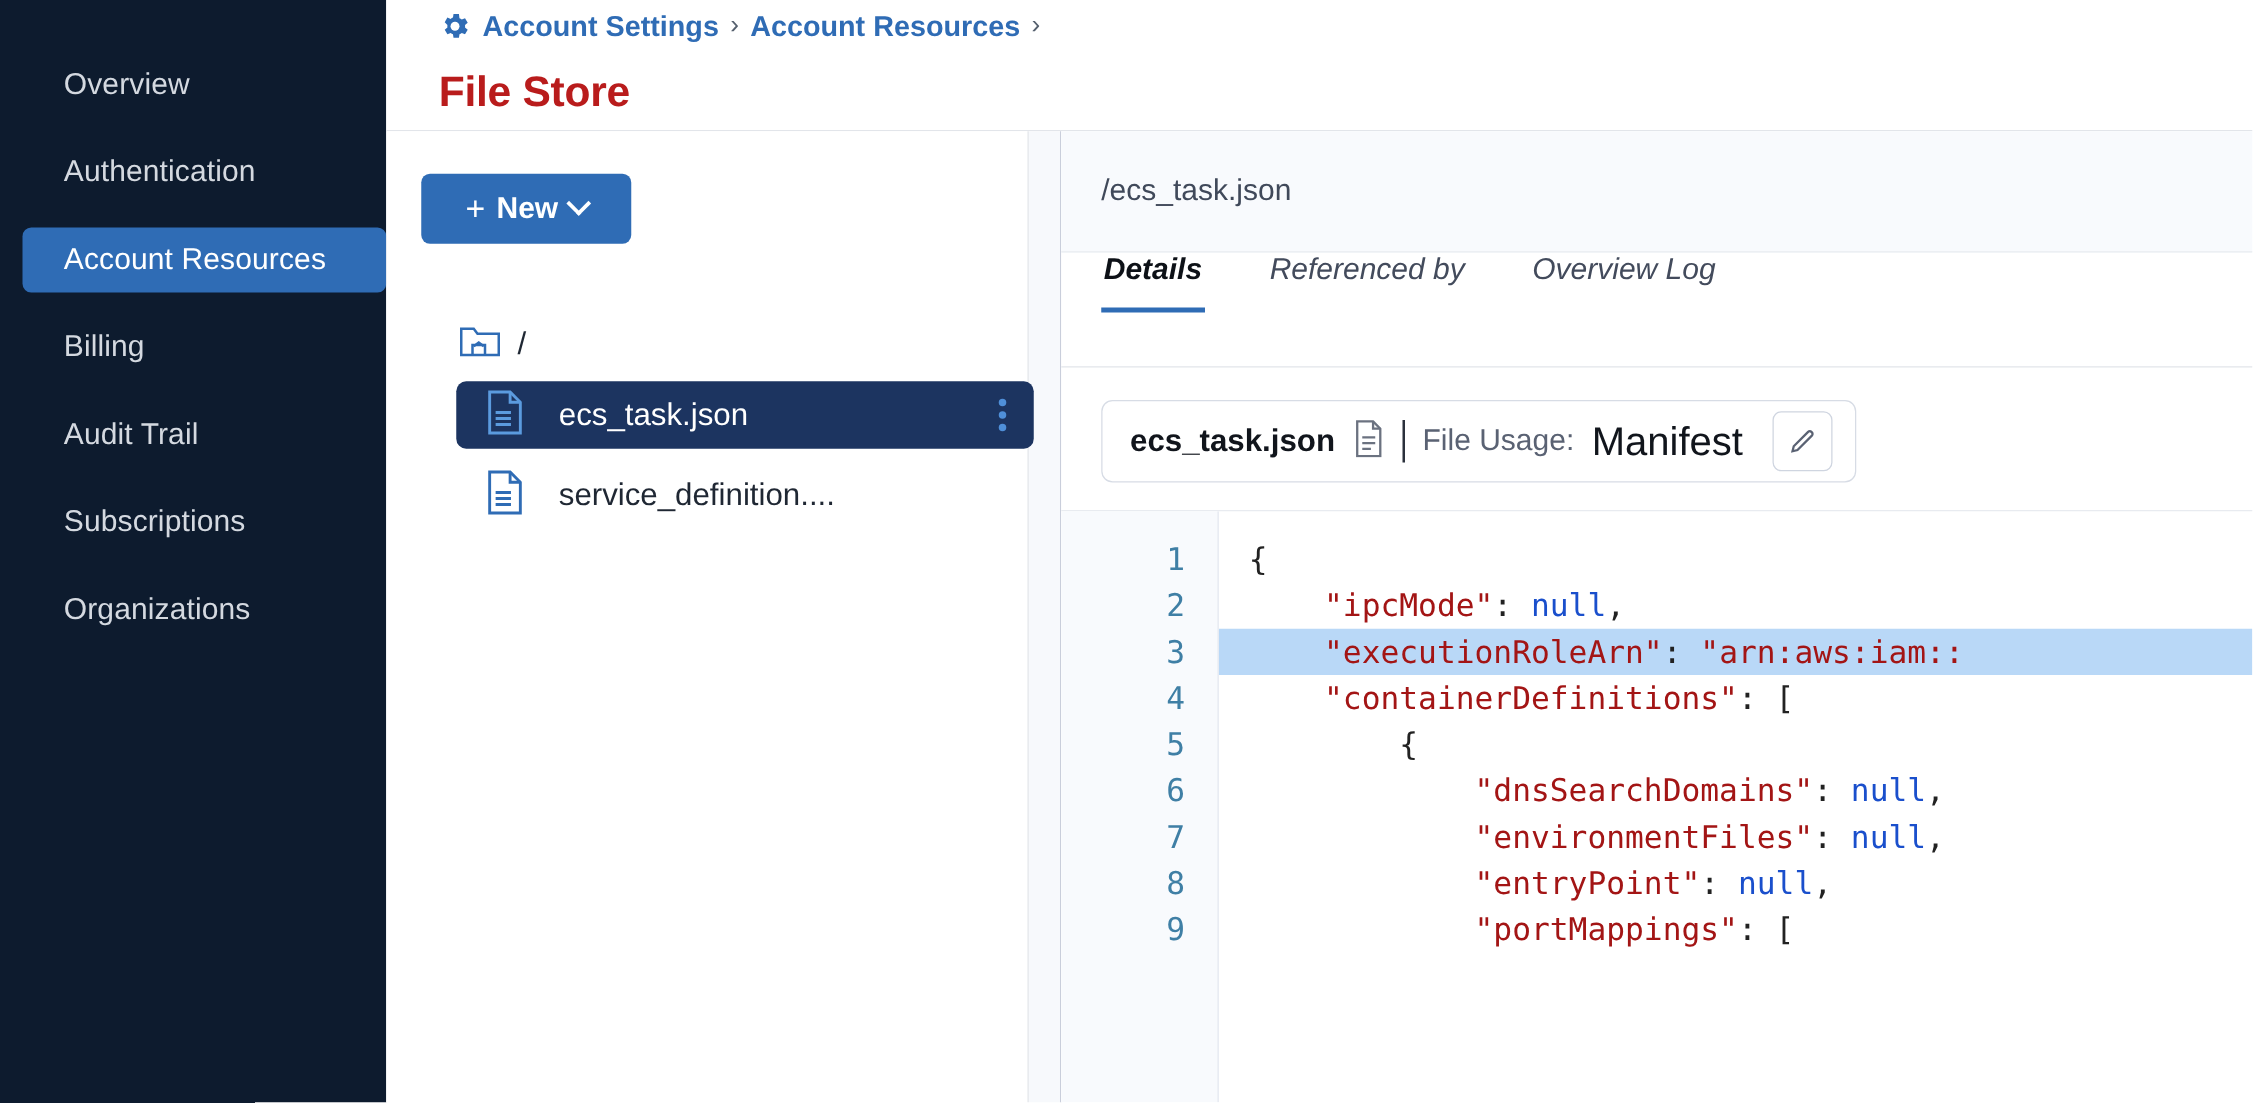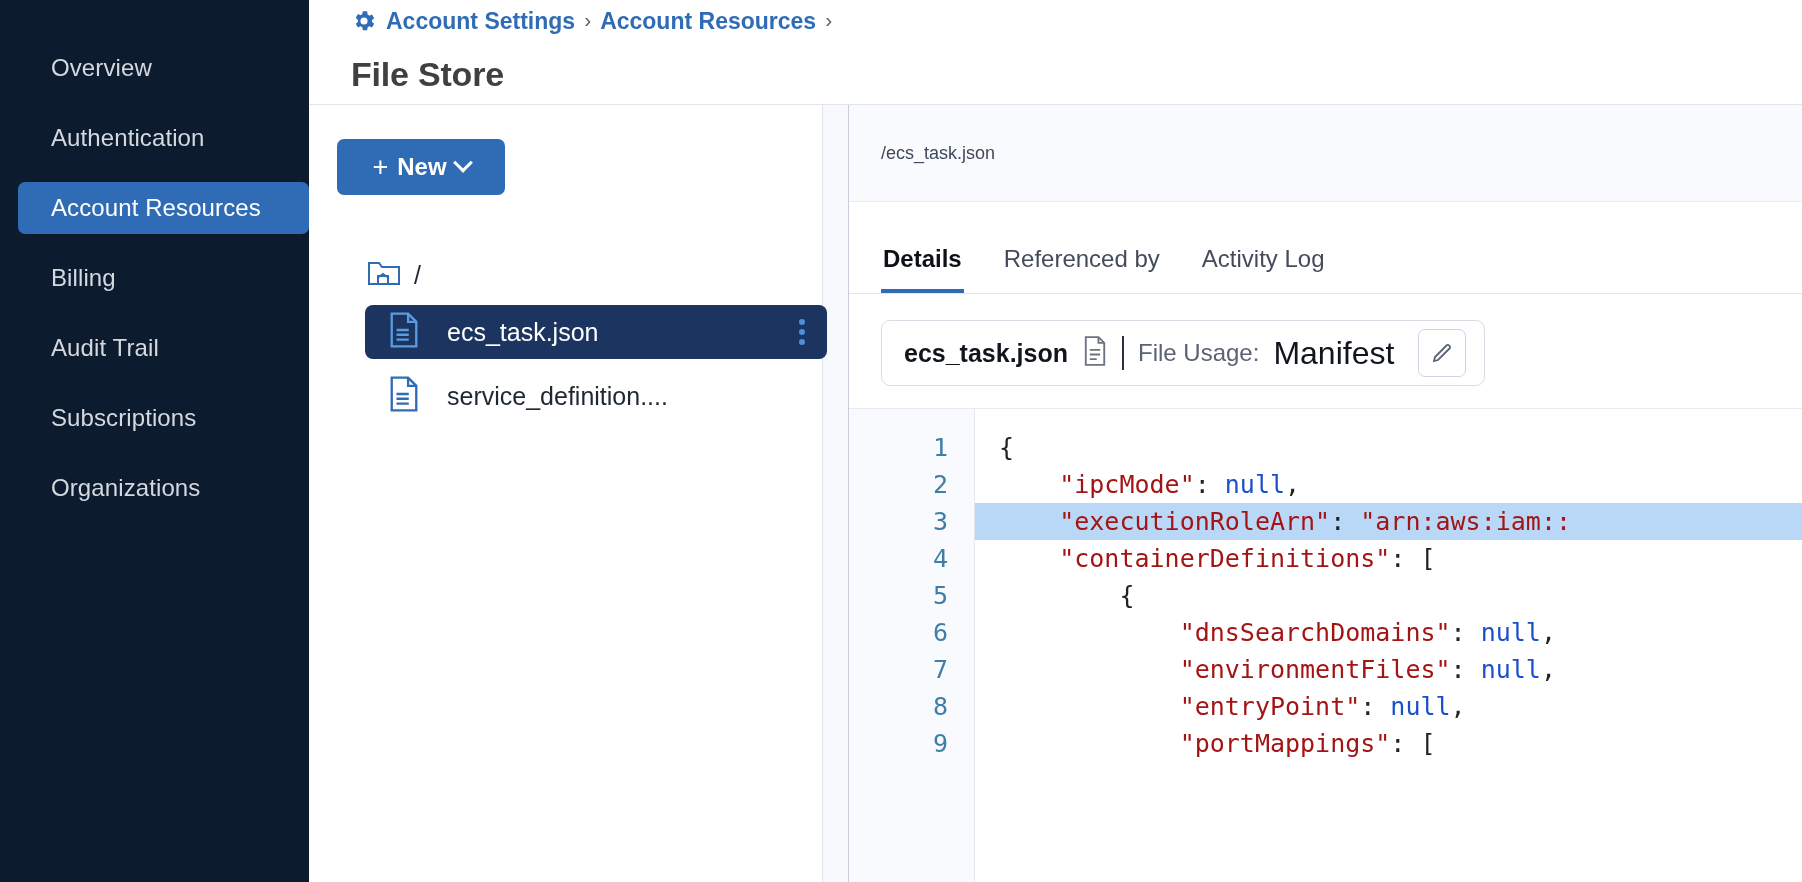--- a/index.html
+++ b/index.html
@@ -44,21 +44,21 @@
     background: #fff;
   }
   .breadcrumb { display: flex; align-items: flex-start; height: 38px; gap: 9px; }
   .gear-icon { width: 26px; height: 26px; display: block; }
   .crumb {
     color: #2f6cb5; font-size: 23px; font-weight: 700;
     text-decoration: none; cursor: pointer; white-space: nowrap;
   }
   .crumb-sep { color: #55606e; font-size: 21px; font-weight: 500; }
   .page-title {
-    font-size: 34px; font-weight: 700; color: #404040;
+    font-size: 34px; font-weight: 700; color: #b91c1c;
     margin-top: 9px; letter-spacing: -.2px;
   }
 
   
   .body-split { flex: 1 1 auto; display: flex; min-height: 0; }
 
   
   .browser {
     width: 514px; flex: 0 0 514px;
     background: #ffffff;
@@ -110,27 +110,28 @@
 
   
   .detail { flex: 1 1 auto; min-width: 0; display: flex; flex-direction: column; background: #fff; }
   .path-bar {
     height: 97px; flex: 0 0 97px;
     background: #f8fafd;
     border-bottom: 1px solid #e8ebf0;
     display: flex; align-items: center;
     padding-left: 32px;
   }
-  .path-bar .path { font-size: 18px; color: #40495a; }
+  .path-bar .path { font-size: 24px; color: #40495a; }
 
   .tabs {
     height: 92px; flex: 0 0 92px;
     border-bottom: 1px solid #e2e5ea;
-    display: flex; align-items: flex-end; gap: 38px;
+    display: flex; align-items: flex-start; gap: 50px;
     padding-left: 32px;
+    font-style: italic;
   }
   .tab {
     font-size: 24px; color: #434b5c; padding: 0 2px 16px 2px;
     cursor: pointer; white-space: nowrap; border-bottom: 4px solid transparent;
   }
   .tab.active { color: #0d1117; font-weight: 700; border-bottom-color: #2f6cb5; }
 
   .usage-wrap { padding: 26px 0 22px 32px; }
   .usage-card {
     display: inline-flex; align-items: center;
@@ -272,21 +273,21 @@
 
       <section class="detail">
 
         <div class="path-bar">
           <span class="path">/ecs_task.json</span>
         </div>
 
         <div class="tabs" id="tabs">
             <div class="tab active">Details</div>
             <div class="tab">Referenced by</div>
-            <div class="tab">Activity Log</div>
+            <div class="tab">Overview Log</div>
           </div>
 
         <div class="usage-wrap">
           <div class="usage-card">
             <span class="fname">ecs_task.json</span>
             <span>
               <svg width="26" height="30" viewBox="0 0 22 26" fill="none" stroke="#6b7280" stroke-width="1.6">
                 <path d="M3 1h11l5 5v19H3z"></path>
                   <path d="M14 1v5h5"></path>
                 <path d="M6.5 12h9M6.5 16h9M6.5 20h6"></path>

